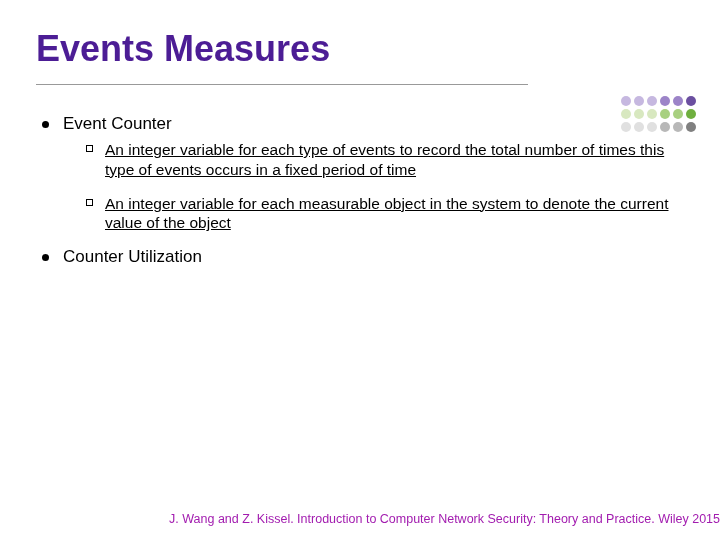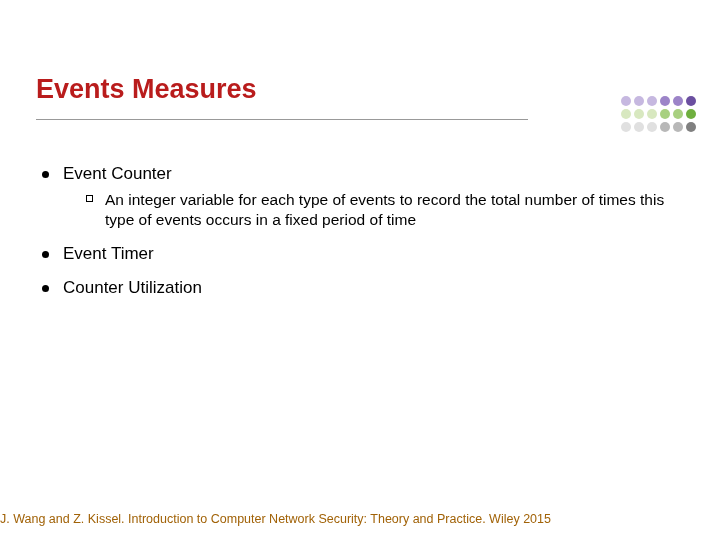--- a/index.html
+++ b/index.html
@@ -9,44 +9,43 @@
     background: #ffffff;
     font-family: Arial, Helvetica, sans-serif;
     color: #000;
     position: relative;
     overflow: hidden;
   }
   .slide {
     padding: 28px 36px 0 36px;
   }
   .title {
-    font-size: 27px;
+    font-size: 36px;
     font-weight: bold;
-    color: #b91c1c;
+    color: #4c1d95;
     letter-spacing: 0px;
-    margin-top: 46px;
   }
   .divider {
     margin-top: 14px;
     height: 1px;
     background: #999;
     width: 76%;
   }
   .dots {
     position: absolute;
     top: 96px;
     right: 24px;
     display: grid;
     grid-template-columns: repeat(6, 10px);
     grid-template-rows: repeat(3, 10px);
     gap: 3px;
   }
   .dot { width: 10px; height: 10px; border-radius: 50%; }
   .content {
-    margin-top: 44px;
+    margin-top: 29px;
   }
   .item {
     margin-bottom: 14px;
   }
   .item-head {
     display: flex;
     align-items: flex-start;
     gap: 14px;
     font-size: 17px;
     margin-left: 6px;
@@ -56,32 +55,33 @@
     flex: 0 0 auto; margin-top: 7px;
   }
   .item-body {
     display: flex;
     align-items: flex-start;
     gap: 12px;
     margin-left: 50px;
     margin-top: 6px;
     font-size: 15.5px;
     line-height: 1.28;
+    text-decoration: underline;
   }
   .bullet-l2 {
     width: 7px; height: 7px; border: 1px solid #000;
     flex: 0 0 auto; margin-top: 5px;
   }
   .footer {
     position: absolute;
     bottom: 14px;
     width: 100%;
-    text-align: left;
+    text-align: right;
     font-size: 12.5px;
-    color: #a16207;
+    color: #a21caf;
   }
 </style>
 </head>
 <body>
 
 <div class="slide">
   <div class="title">Events Measures</div>
   <div class="divider"></div>
 
   <div class="dots">
@@ -112,27 +112,27 @@
         <span class="bullet-l1"></span>
         <span>Event Counter</span>
       </div>
       <div class="item-body">
         <span class="bullet-l2"></span>
         <span>An integer variable for each type of events to record the total number of times this type of events occurs in a fixed period of time</span>
       </div>
     </div>
 
     <div class="item">
+      <div class="item-body">
+        <span class="bullet-l2"></span>
+        <span>An integer variable for each measurable object in the system to denote the current value of the object</span>
+      </div>
     </div>
 
     <div class="item">
-      <div class="item-head">
-        <span class="bullet-l1"></span>
-        <span>Event Timer</span>
-      </div>
     </div>
 
     <div class="item">
       <div class="item-head">
         <span class="bullet-l1"></span>
         <span>Counter Utilization</span>
       </div>
     </div>
 
   </div>

